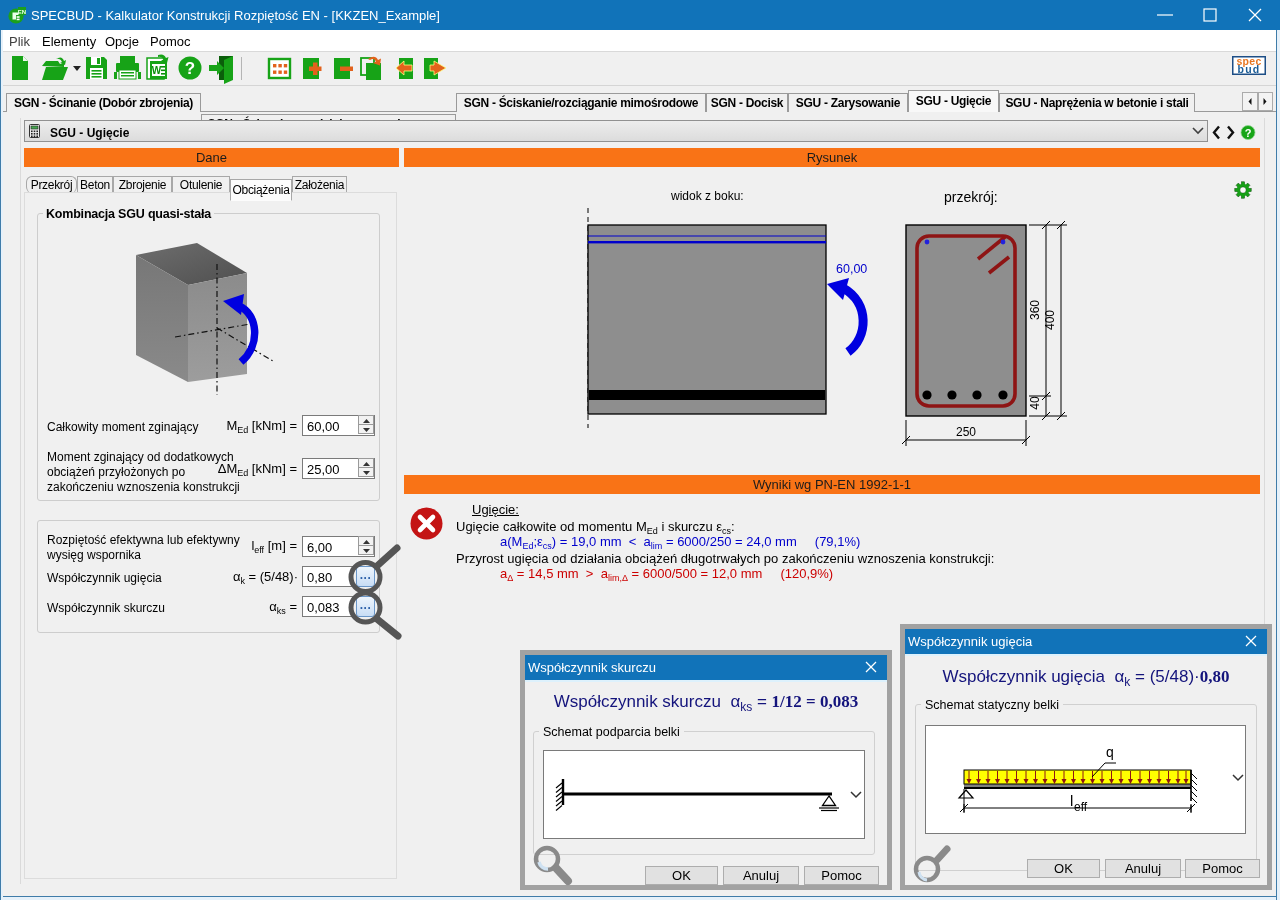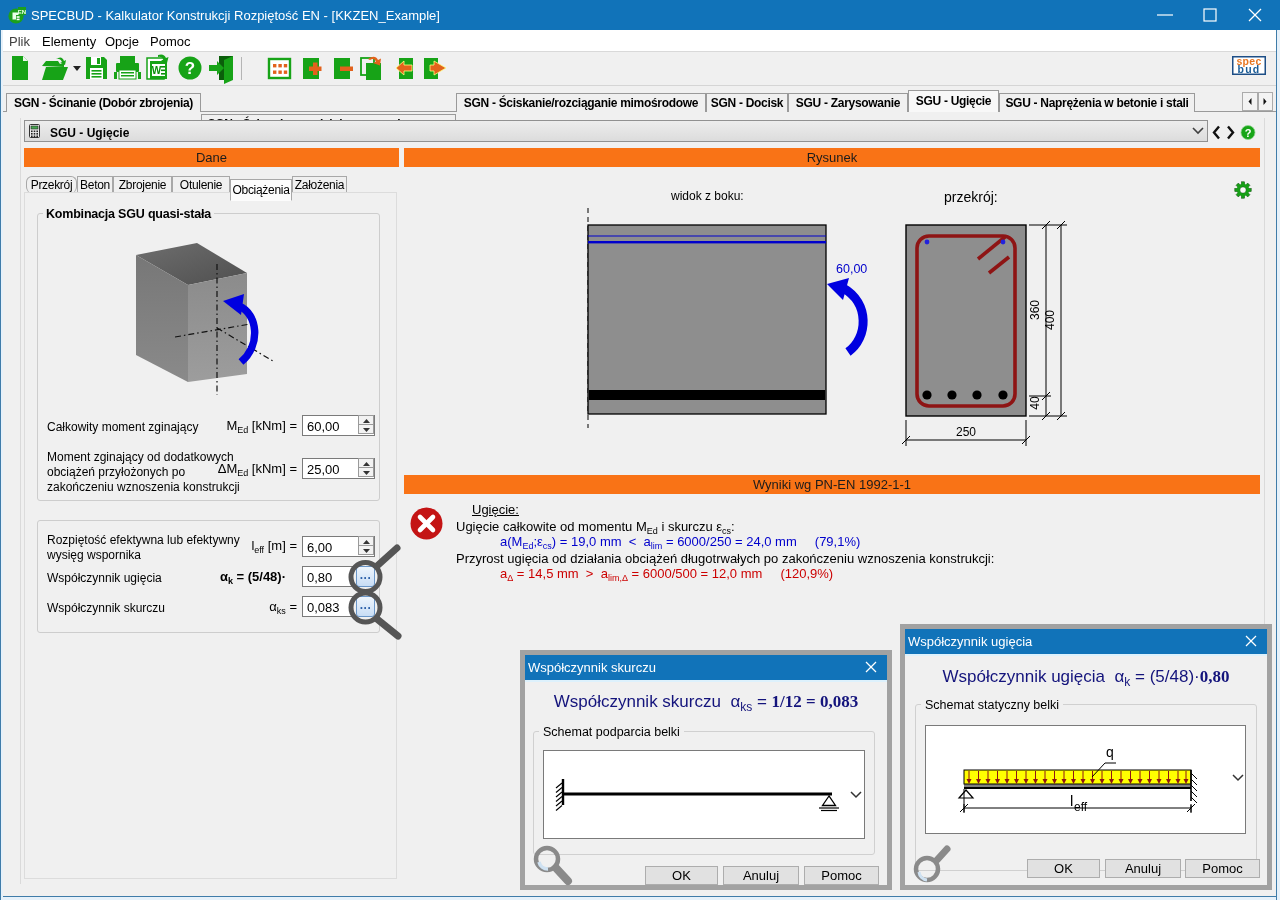--- a/index.html
+++ b/index.html
@@ -263,21 +263,21 @@
       </svg>
     </div>
     <div>
       <svg width="7" height="4" viewBox="0 0 7 4">
         <path d="M0 0 L7 0 L3.5 4 Z" fill="#333"></path>
       </svg>
     </div>
   </div>
 
 <div class="lbl" style="left:47px;top:571px;">Współczynnik ugięcia</div>
-<div class="sym" style="left:188px;top:569px;width:98px;font-weight:bold;">α<sub>k</sub> = (5/48)·</div>
+<div class="sym" style="left:200px;top:569px;width:98px;">α<sub>k</sub> = (5/48)·</div>
 <div class="inp" style="left:302px;top:566px;width:51px;">0,80</div>
 <div class="dots" style="left:356px;top:566px;">...</div>
 
 <div class="lbl" style="left:47px;top:601px;">Współczynnik skurczu</div>
 <div class="sym" style="left:200px;top:599px;width:97px;">α<sub>ks</sub> =</div>
 <div class="inp" style="left:302px;top:596px;width:51px;">0,083</div>
 <div class="dots" style="left:356px;top:596px;">...</div>
 
 <svg class="ab" style="left:340px;top:540px;z-index:5;" width="70" height="100" viewBox="0 0 70 100">
   <g stroke="#555" fill="none">

